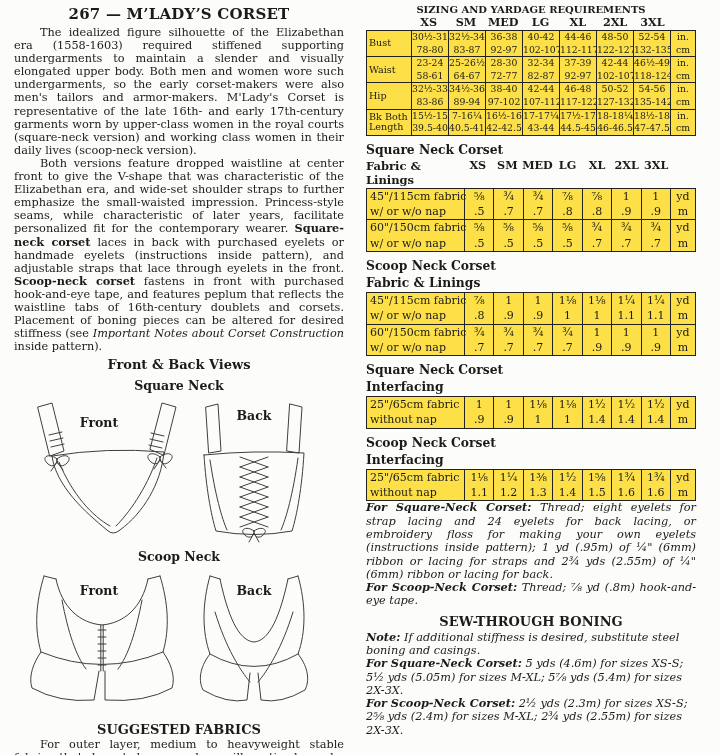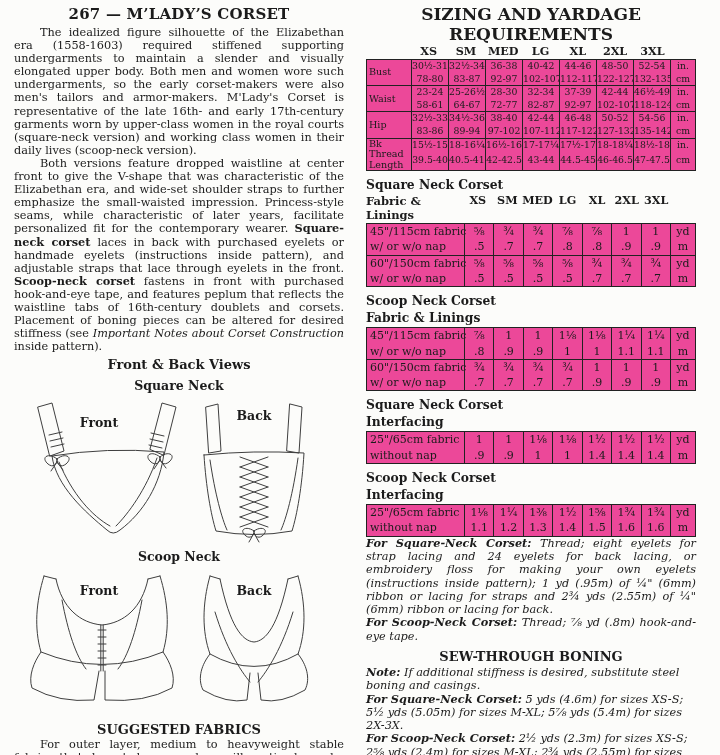--- a/index.html
+++ b/index.html
@@ -16,26 +16,26 @@
   .body-p{font-size:11.3px;line-height:13.1px;text-align:justify;margin:0;}
   .ind{text-indent:26px;}
   .h-center{font-size:13px;font-weight:bold;text-align:center;margin:4px 0 1px;}
   .h-sub{font-size:12.5px;font-weight:bold;text-align:center;margin:6px;}
 
   .fig{position:relative;width:330px;}
   .fig .lab{position:absolute;font-weight:bold;font-size:12.5px;width:66px;text-align:center;}
   svg{display:block;}
   svg path{stroke:#3f3f3f;stroke-width:1;fill:none;stroke-linejoin:round;stroke-linecap:round;}
 
-  .h-right-title{font-size:17px;font-weight:bold;text-align:center;margin:0 0 1px;}
+  .h-right-title{font-size:10px;font-weight:bold;text-align:center;margin:0 0 1px;}
   .st-grid{display:grid;grid-template-columns:44px repeat(7,1fr) 25px;}
   .yt-grid{display:grid;grid-template-columns:97px repeat(7,1fr) 25px;}
   .hdr{margin:0 0 1px;}
   .szh{font-weight:bold;font-size:11.2px;text-align:center;line-height:13px;}
-  .tblwrap{border:1.6px solid #222;background:#ec4899;}
+  .tblwrap{border:1.6px solid #222;background:#fde047;}
   .sblock + .sblock{border-top:1px solid #222;}
   .yblock + .yblock{border-top:1px solid #222;}
   .sblock > div, .yblock > div{border-left:1px solid #222;}
   .sblock > div:first-child, .yblock > div:first-child{border-left:none;}
   .rowspan{grid-row:1 / span 2;grid-column:1;}
   .sc{font-size:9.3px;line-height:12.6px;text-align:center;white-space:nowrap;overflow:hidden;}
   .st-lbl{font-size:9.6px;line-height:10.5px;display:flex;align-items:center;padding-left:2px;}
   .yc{font-size:11px;line-height:15.3px;text-align:center;white-space:nowrap;}
   .yt-lbl{font-size:11px;line-height:15.3px;padding-left:3px;white-space:nowrap;}
   .yhl{font-weight:bold;font-size:11.5px;}
@@ -181,23 +181,23 @@
           <div class="sc">83-86</div>
           <div class="sc">89-94</div>
           <div class="sc">97-102</div>
           <div class="sc">107-112</div>
           <div class="sc">117-122</div>
           <div class="sc">127-132</div>
           <div class="sc">135-142</div>
           <div class="sc">cm</div>
         </div>
         <div class="st-grid sblock">
-          <div class="st-lbl rowspan">Bk Thread Length</div>
+          <div class="st-lbl rowspan">Bk Both Length</div>
           <div class="sc">15½-15¾</div>
-          <div class="sc">18-16¼</div>
+          <div class="sc">7-16¼</div>
           <div class="sc">16½-16¾</div>
           <div class="sc">17-17¼</div>
           <div class="sc">17½-17¾</div>
           <div class="sc">18-18¼</div>
           <div class="sc">18½-18¾</div>
           <div class="sc">in.</div>
           <div class="sc">39.5-40</div>
           <div class="sc">40.5-41.5</div>
           <div class="sc">42-42.5</div>
           <div class="sc">43-44</div>

